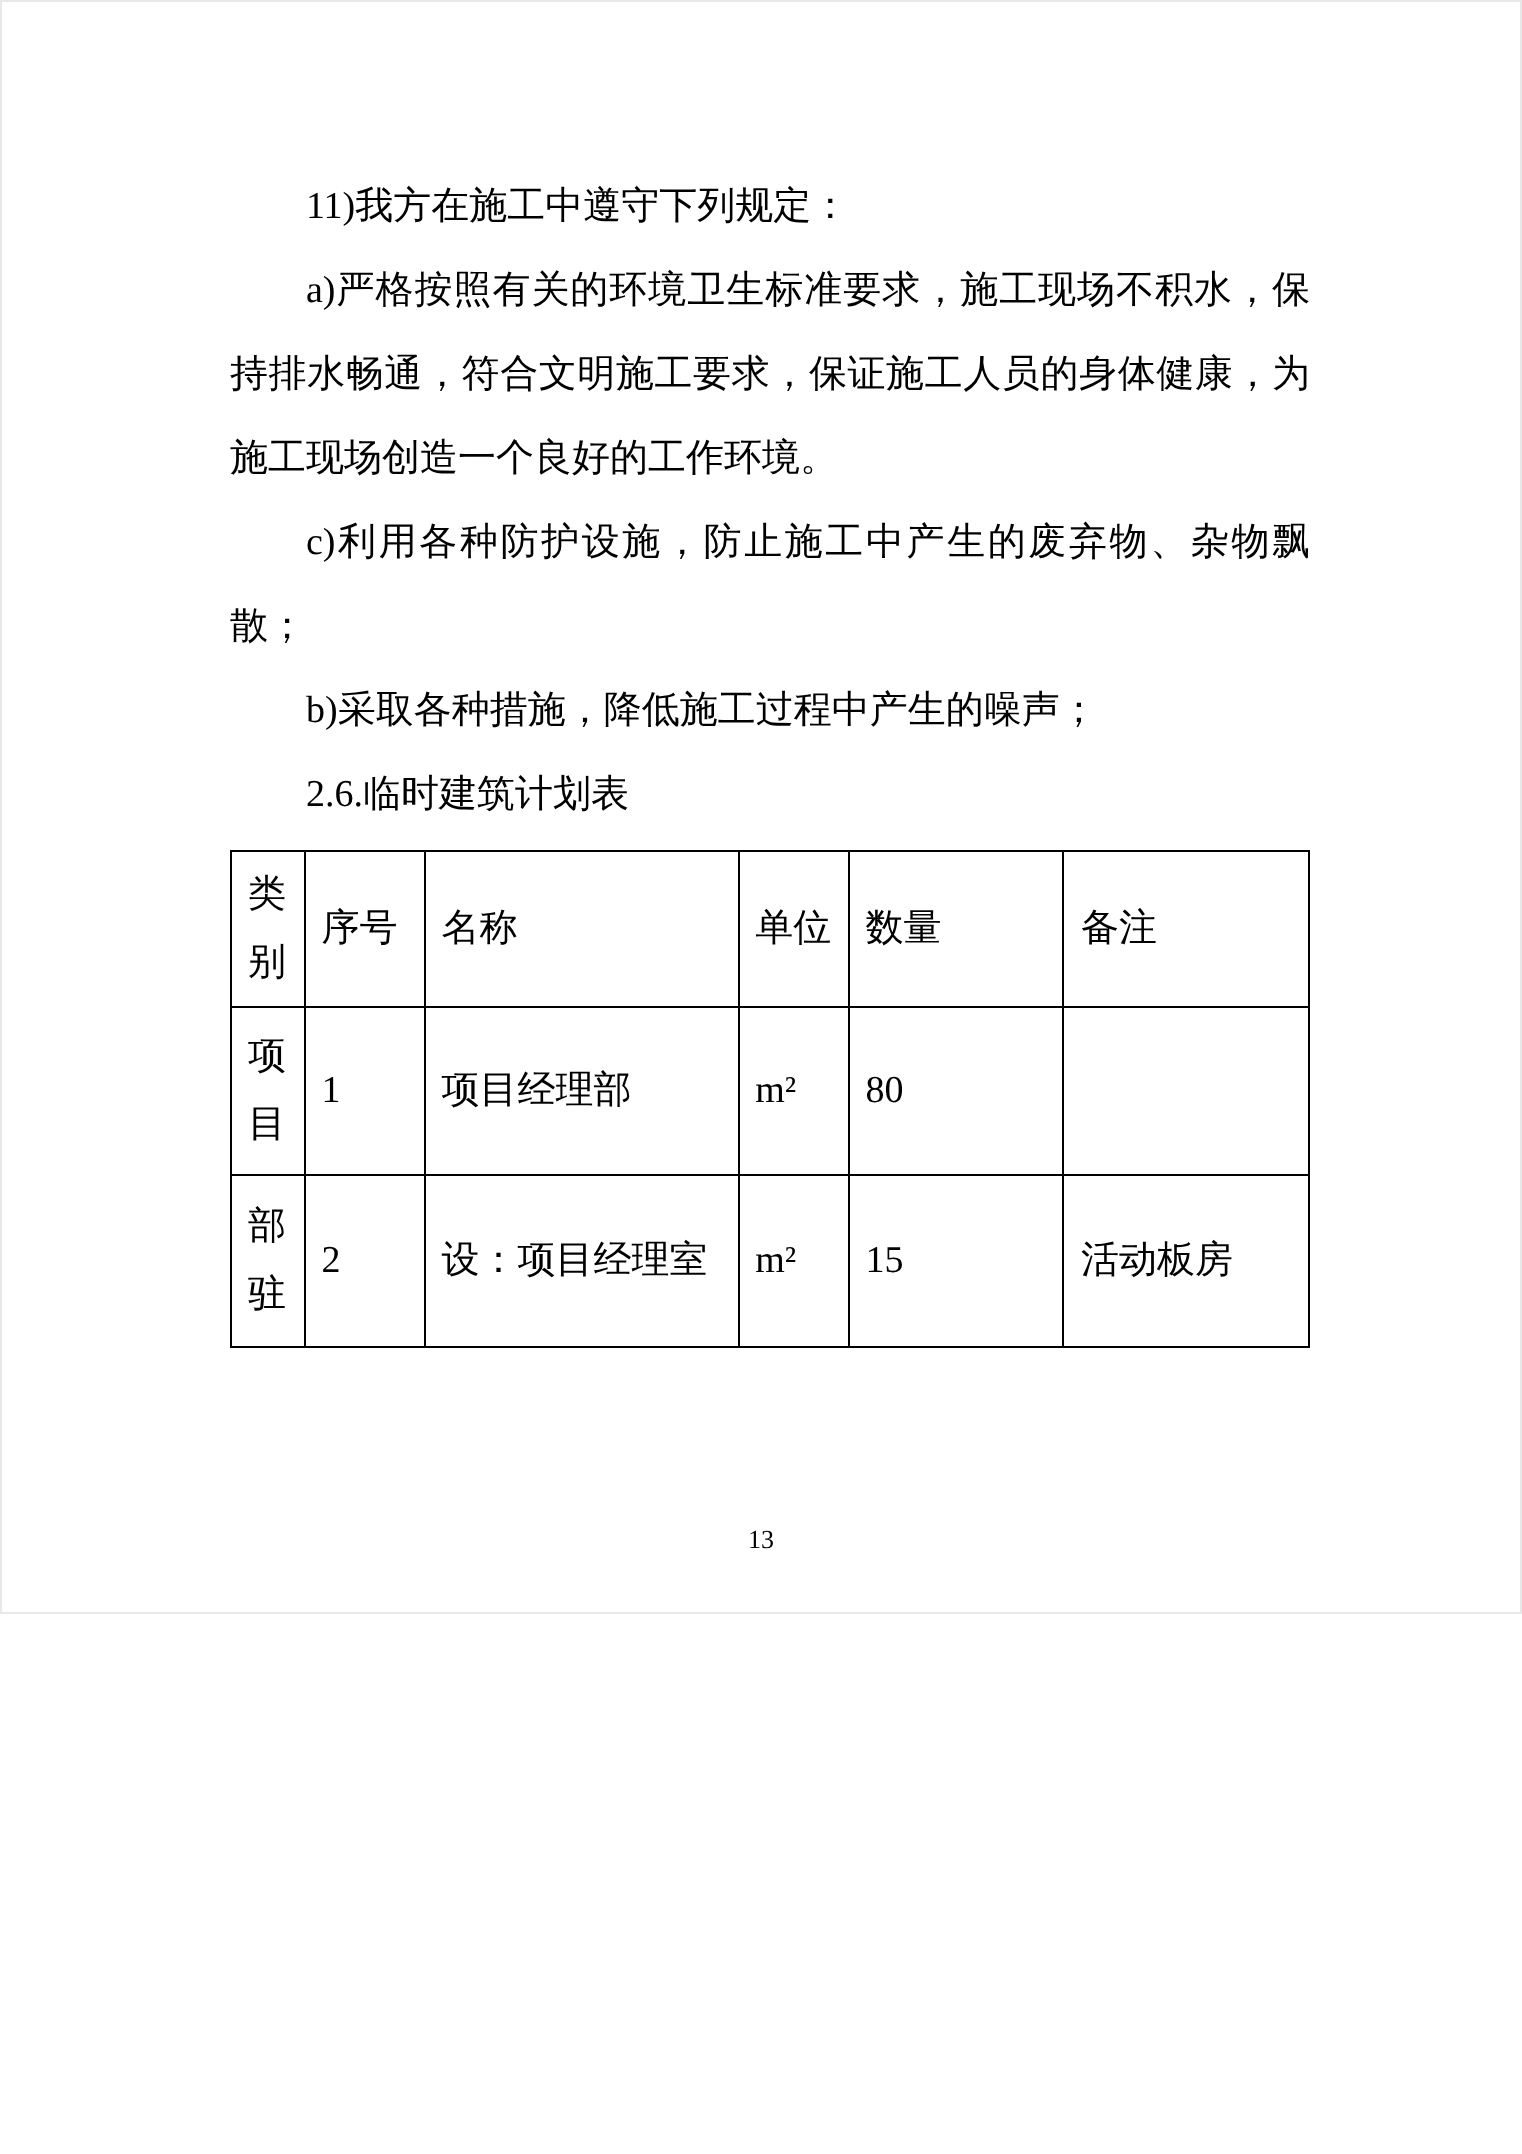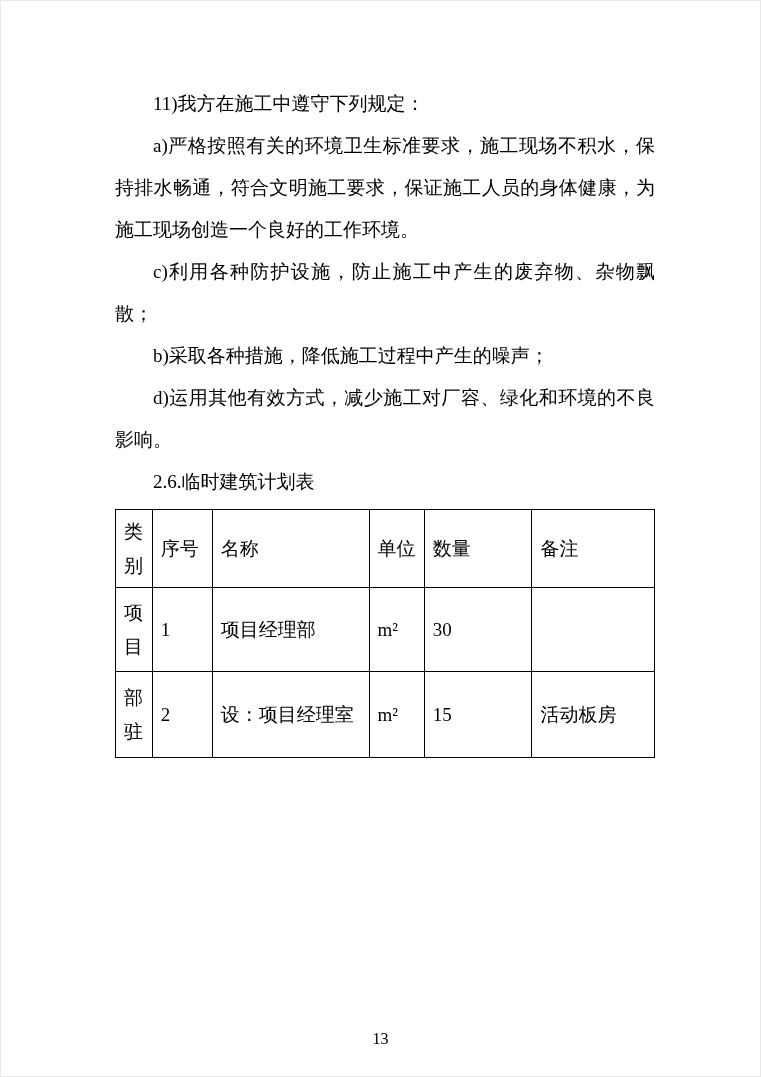--- a/index.html
+++ b/index.html
@@ -3,21 +3,21 @@
 <meta charset="utf-8">
 <style>
   html, body {
     margin: 0;
     padding: 0;
     background: #ffffff;
   }
   .page {
     position: relative;
     width: 761px;
-    height: 1077px;
+    height: 807px;
     background: #ffffff;
     font-family: "Liberation Serif", "DejaVu Serif", serif;
     color: #000000;
     overflow: hidden;
     box-sizing: border-box;
     border: 1px solid #e8e8e8;
     padding-left: 44px;
   }
   .content {
     position: absolute;
@@ -60,35 +60,34 @@
   .col-note     { width: 100px; }
   tr.header-row { height: 78px; }
   tr.body-row-1 { height: 84px; }
   tr.body-row-2 { height: 86px; font-family: Liberation Serif, serif; }
   .page-number {
     position: absolute;
     bottom: 28px;
     left: 0;
     width: 100%;
     text-align: center;
-    font-size: 16px;
+    font-size: 13px;
     font-family: "Liberation Serif", "DejaVu Serif", serif;
   }
 </style>
 </head>
 <body>
 
 <div class="page">
   <div class="content">
 
     <p class="para">11)我方在施工中遵守下列规定：</p>
     <p class="para">a)严格按照有关的环境卫生标准要求，施工现场不积水，保持排水畅通，符合文明施工要求，保证施工人员的身体健康，为施工现场创造一个良好的工作环境。</p>
     <p class="para">c)利用各种防护设施，防止施工中产生的废弃物、杂物飘散；</p>
     <p class="para">b)采取各种措施，降低施工过程中产生的噪声；</p>
-    <p class="para">d)运用其他有效方式，减少施工对厂容、绿化和环境的不良影响。</p>
     <p class="para">2.6.临时建筑计划表</p>
 
     <table class="plan-table">
       <colgroup>
         <col class="col-category">
         <col class="col-no">
         <col class="col-name">
         <col class="col-unit">
         <col class="col-qty">
         <col class="col-note">
@@ -100,21 +99,21 @@
         <td>名称</td>
         <td>单位</td>
         <td>数量</td>
         <td>备注</td>
       </tr>
       <tr class="body-row-1">
         <td>项目</td>
         <td>1</td>
         <td>项目经理部</td>
         <td>m²</td>
-        <td>30</td>
+        <td>80</td>
         <td></td>
       </tr>
       <tr class="body-row-2">
         <td>部驻</td>
         <td>2</td>
         <td>设：项目经理室</td>
         <td>m²</td>
         <td>15</td>
         <td>活动板房</td>
       </tr>

